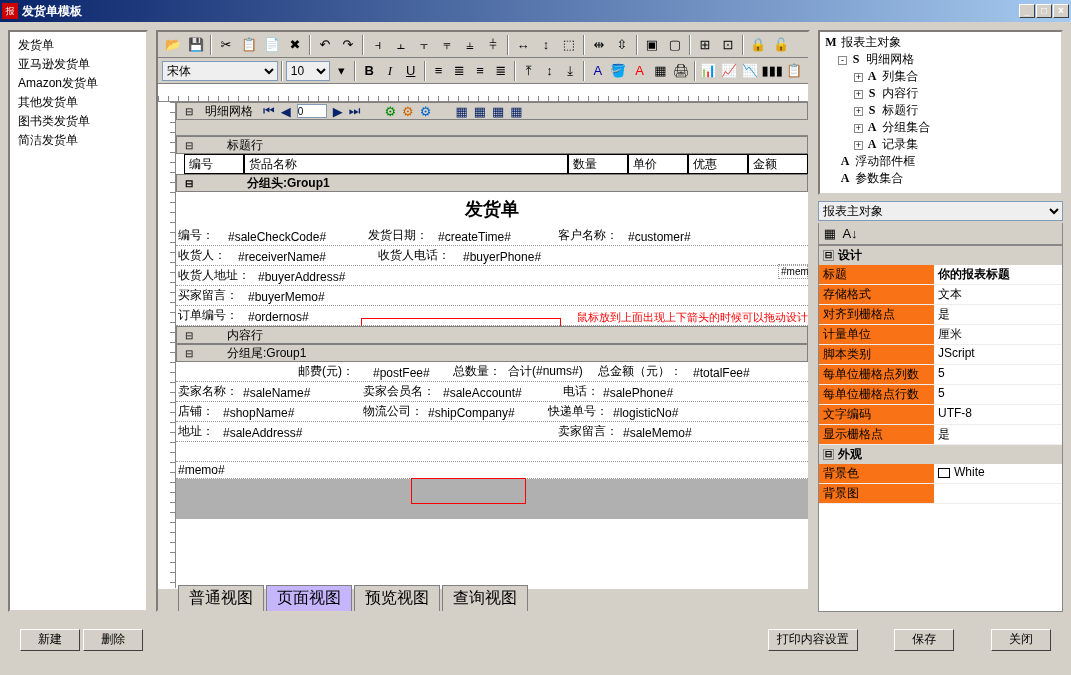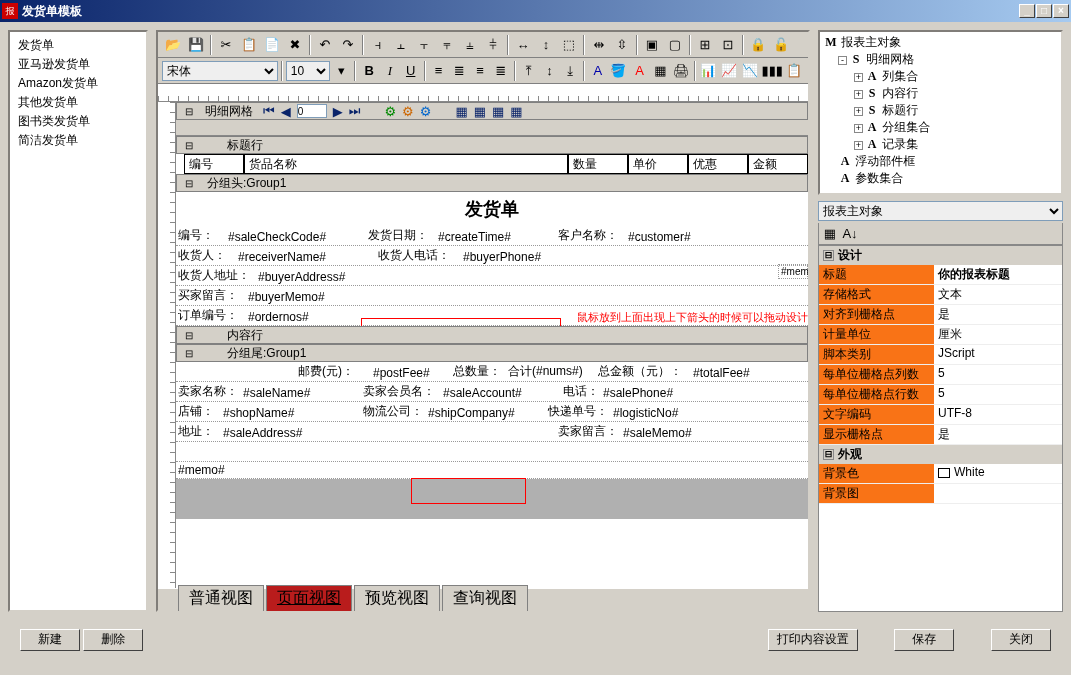--- a/index.html
+++ b/index.html
@@ -50,21 +50,21 @@
 
 .report-title { text-align:center; font-size:18px; font-weight:bold; padding:5px 0;}
 .dotted-row { border-bottom:1px dotted #999; display:flex;align-items:flex-end; }
 .dcell { padding:1px 2px; font-size:12px;}
 .red-box { position:absolute; border:1px solid red; pointer-events:none;}
 .red-text { color:red; font-size:11px;}
 
 
 .view-tabs { height:22px; background:#d4d0c8; display:flex; align-items:flex-end; padding-left:20px; border-top:1px solid #fff;}
 .view-tab { padding:2px 10px; font-size:16px; background:#d4d0c8; border:1px solid #808080; border-bottom:none; margin-right:2px; cursor:pointer; position:relative; top:1px;}
-.view-tab.active { background:#b91c1c;text-decoration:underline; }
+.view-tab.active { background:#c4b5fd; }
 
 
 .tree-panel { background:white; border:2px inset #d4d0c8; height:165px; overflow:auto; font-size:12px; padding:2px;}
 .tree-item { padding:0 2px; white-space:nowrap;}
 .tree-item .glyph { font-weight:bold; font-family:serif; display:inline-block; width:14px; text-align:center;}
 .tree-indent { padding-left:16px;}
 .tree-box { display:inline-block; width:9px; height:9px; border:1px solid #888; text-align:center; line-height:7px; font-size:9px; margin-right:2px;}
 
 
 .prop-top { height:22px; display:flex; margin-top:6px;}
@@ -210,21 +210,21 @@
         </div>
         <div class="tpl-row">
           <div class="hdr-cell" style="width:60px">编号</div>
           <div class="hdr-cell" style="flex:1">货品名称</div>
           <div class="hdr-cell" style="width:60px">数量</div>
           <div class="hdr-cell" style="width:60px">单价</div>
           <div class="hdr-cell" style="width:60px">优惠</div>
           <div class="hdr-cell" style="width:60px">金额</div>
         </div>
 
-        <div class="band-header" style="padding-left:30px;">
+        <div class="band-header" style="padding-left:70px;font-weight:bold;">
           <span>分组头:Group1</span>
         </div>
         <div class="report-title">发货单</div>
 
         <div style="position:relative;">
         <div class="dotted-row">
           <span class="dcell" style="width:50px">编号：</span>
           <span class="dcell" style="width:140px">#saleCheckCode#</span>
           <span class="dcell" style="width:70px">发货日期：</span>
           <span class="dcell" style="width:120px">#createTime#</span>

